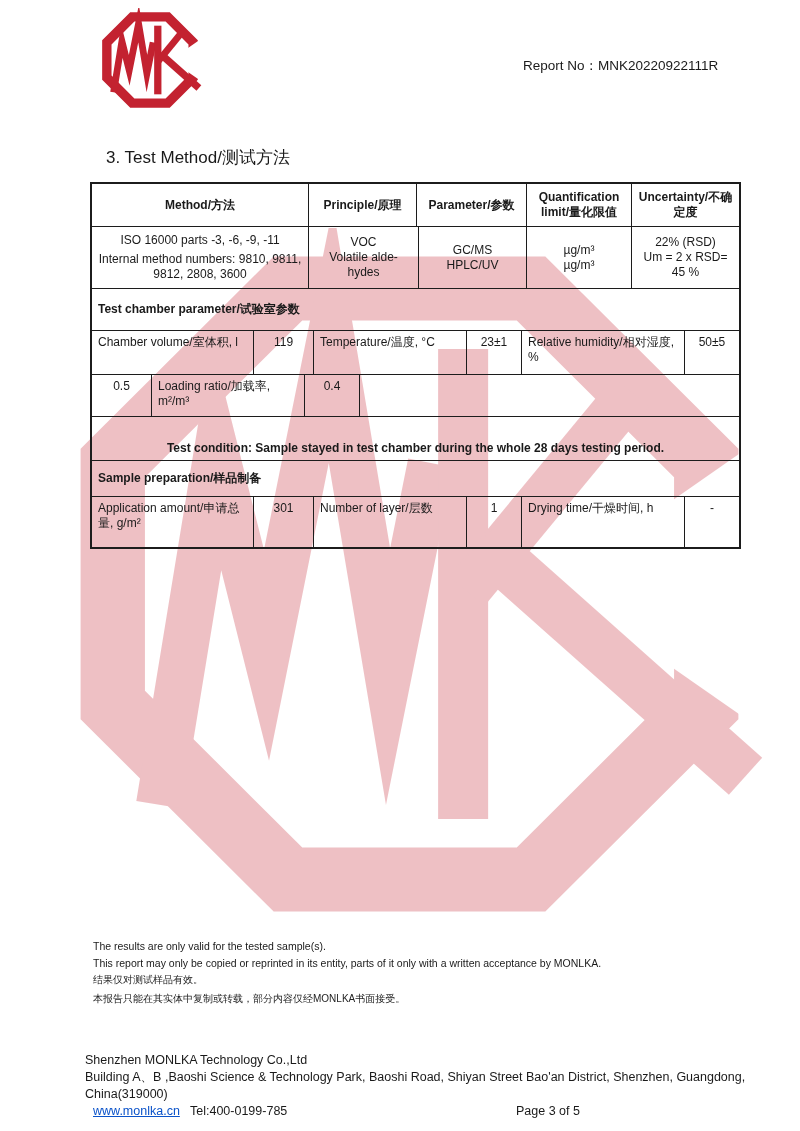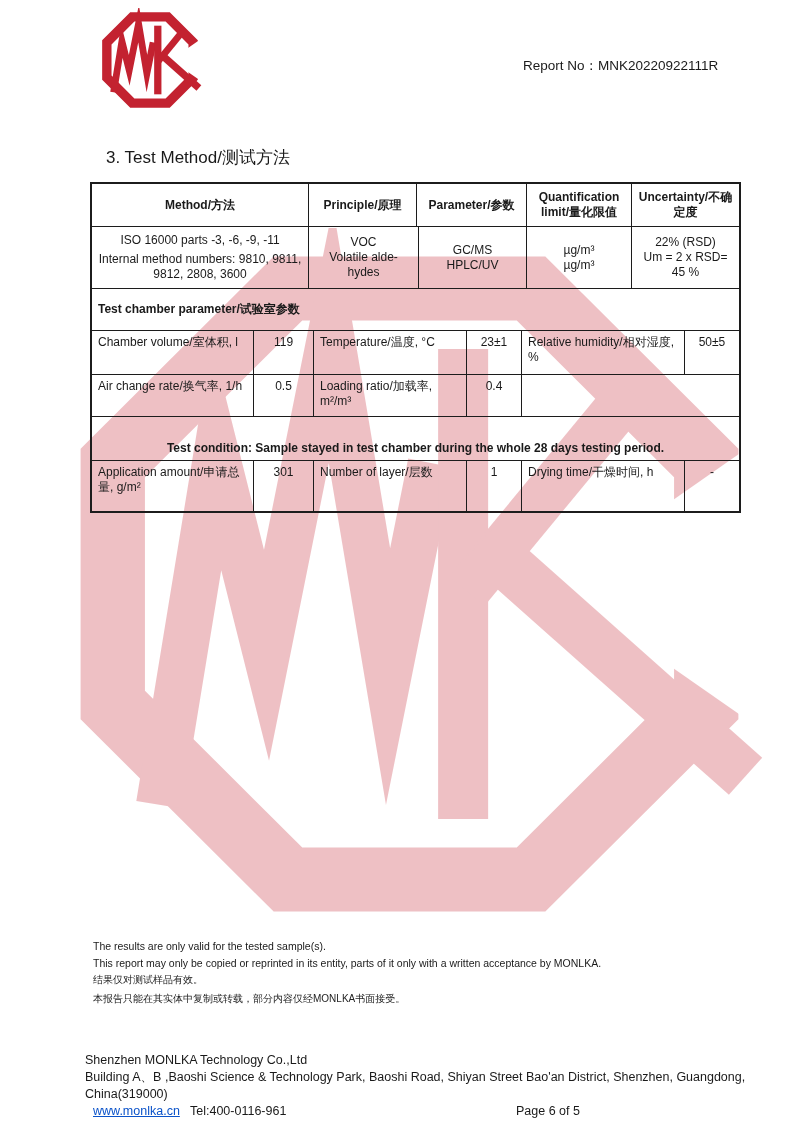--- a/index.html
+++ b/index.html
@@ -131,35 +131,37 @@
     <div class="row ch1">
       <div class="cell g1">Chamber volume/室体积, l</div>
       <div class="cell g2 val">119</div>
       <div class="cell g3">Temperature/温度, °C</div>
       <div class="cell g4 val">23±1</div>
       <div class="cell g5">Relative humidity/相对湿度, %</div>
       <div class="cell g6 val">50±5</div>
     </div>
 
     <div class="row ch2">
-      <div class="cell g1">Air change rate/换气率, 1/h</div>
       <div class="cell g2 val">0.5</div>
       <div class="cell g3">Loading ratio/加载率, m²/m³</div>
       <div class="cell g4 val">0.4</div>
       <div class="cell full"></div>
     </div>
 
     <div class="row cond">
       <div class="cell full">
         <span>Test condition: Sample stayed in test chamber during the whole 28 days testing period.</span>
         <br>
         
       </div>
     </div>
 
+    <div class="row sect2">
+      <div class="cell full sect-cell">Sample preparation/样品制备</div>
+    </div>
 
     <div class="row app">
       <div class="cell g1">Application amount/申请总量, g/m²</div>
       <div class="cell g2 val">301</div>
       <div class="cell g3">Number of layer/层数</div>
       <div class="cell g4 val">1</div>
       <div class="cell g5">Drying time/干燥时间, h</div>
       <div class="cell g6 val">-</div>
     </div>
 
@@ -171,18 +173,18 @@
     <div class="note-zh">结果仅对测试样品有效。</div>
     <div class="note-zh">本报告只能在其实体中复制或转载，部分内容仅经MONLKA书面接受。</div>
   </div>
 
   <div class="footer">
     <div>Shenzhen MONLKA Technology Co.,Ltd</div>
     <div>Building A、B ,Baoshi Science &amp; Technology Park, Baoshi Road, Shiyan Street Bao'an District, Shenzhen, Guangdong,</div>
     <div>China(319000)</div>
     <div class="link-row">
       <a class="site-link">www.monlka.cn</a>
-      <span class="tel">Tel:400-0116-961</span>
-      <span class="page-no">Page 6 of 5</span>
+      <span class="tel">Tel:400-0199-785</span>
+      <span class="page-no">Page 3 of 5</span>
     </div>
   </div>
 
 </div>
 
 </body></html>

